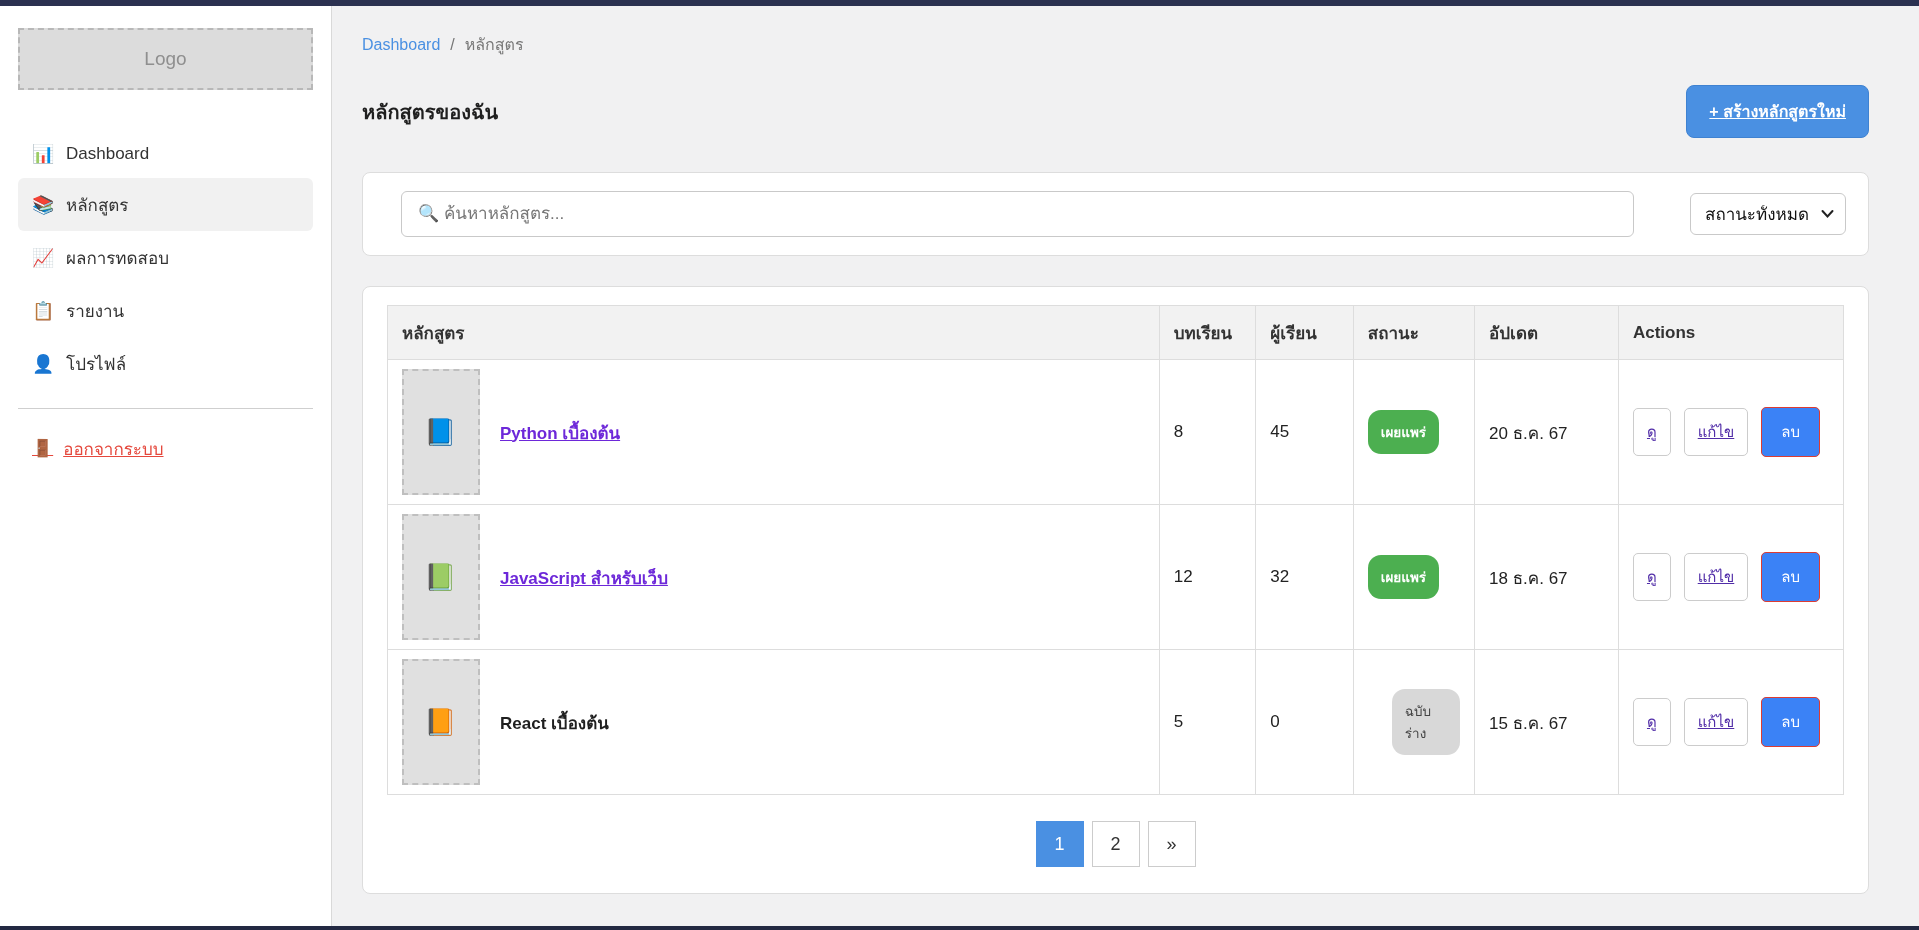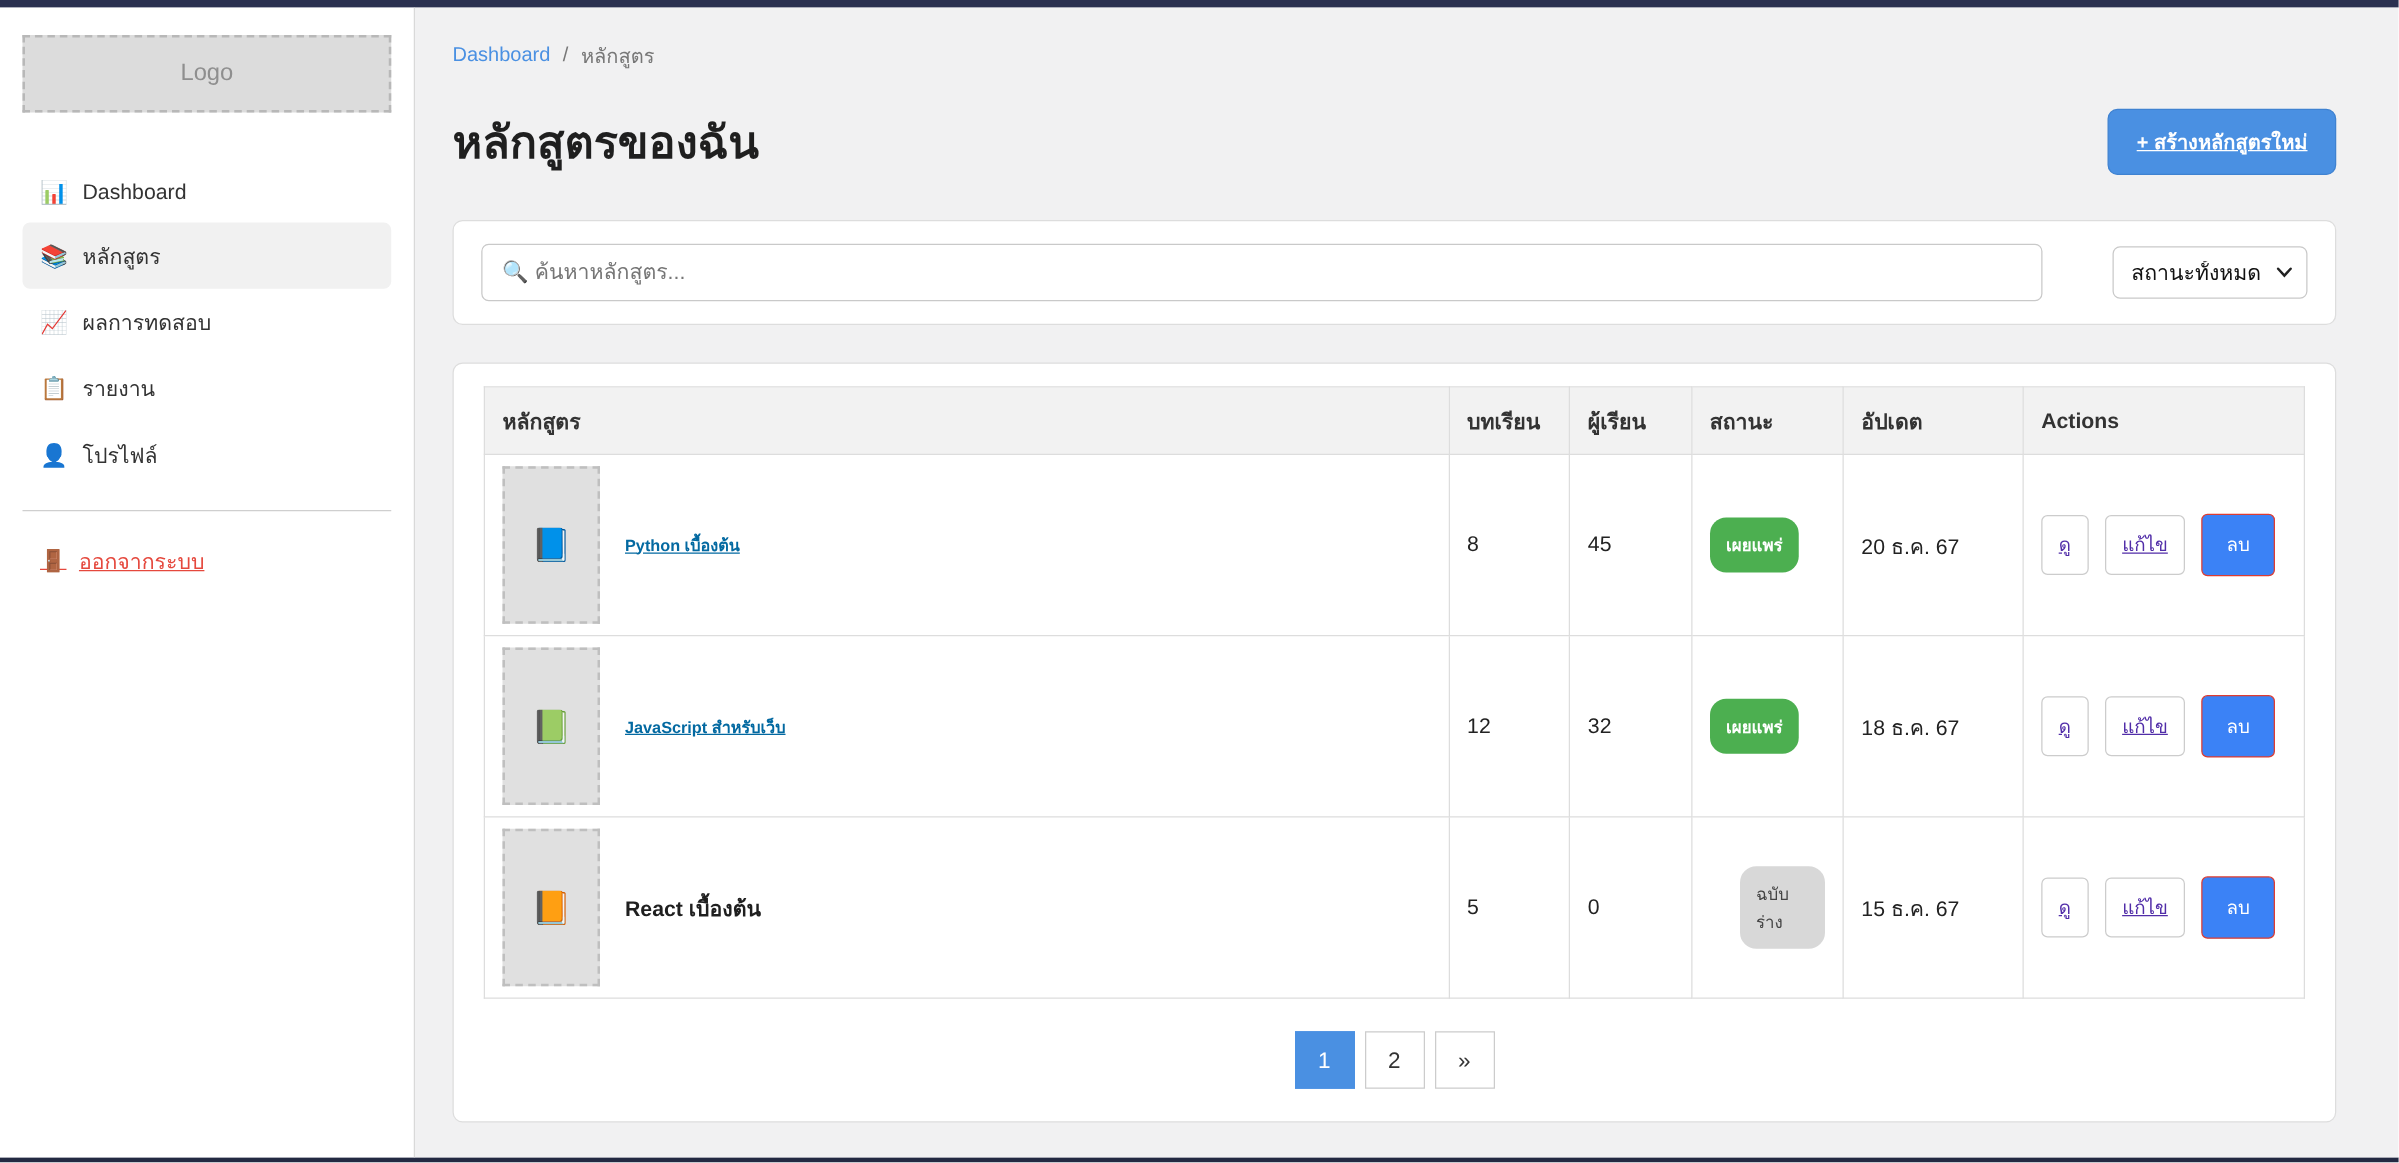--- a/index.html
+++ b/index.html
@@ -44,38 +44,39 @@
     flex:1; background:#f1f1f2; padding:26px 50px 0 30px;
     overflow:hidden;
   }
   .breadcrumb { font-size:16px; color:#777; display:flex; gap:10px; align-items:center; }
   .breadcrumb a { color:#4a90e2; text-decoration:none; cursor:pointer; }
 
   .title-row {
     display:flex; align-items:center; justify-content:space-between;
     margin-top:28px;
   }
-  .page-title { font-size:36px; font-weight:bold; color:#1f1f1f; }
+  .page-title { font-size:20px; font-weight:bold; color:#1f1f1f; }
   .create-btn {
     background:#4a90e2; border:1px solid #3f82d1; border-radius:8px;
     padding:13px 22px; cursor:pointer;
   }
   .create-btn a { color:#fff; font-size:16px; font-weight:bold; text-decoration:underline; }
 
   .card {
     background:#fff; border:1px solid #ddd; border-radius:8px;
   }
   .filter-card {
     margin-top:34px; padding:18px 22px;
     display:flex; align-items:center; gap:20px;
   }
   .search-input {
     flex:1; height:46px; border:1px solid #c9c9c9; border-radius:6px;
     padding:0 16px; font-size:17px; color:#333; background:#fff;
     font-family:"Liberation Sans","DejaVu Sans",sans-serif;
+    margin-left:16px;
   }
   .search-input::placeholder { color:#767676; }
   .select-wrap { position:relative;margin-left:36px; }
   .status-select {
     height:42px; border:1px solid #c9c9c9; border-radius:6px;
     padding:0 36px 0 14px; font-size:17px; color:#111; background:#fff;
     appearance:none; -webkit-appearance:none; cursor:pointer;
     font-family:"Liberation Sans","DejaVu Sans",sans-serif;
   }
   .select-chevron {
@@ -98,21 +99,21 @@
   .col-status { width:123px; }
   .col-updated { width:151px; }
   .col-actions { width:226px; }
 
   .course-cell { display:flex; align-items:center; gap:20px; }
   .thumb {
     width:78px; height:126px; background:#e0e0e0;
     border:2px dashed #bfbfbf; flex-shrink:0;
     display:flex; align-items:center; justify-content:center; font-size:26px;
   }
-  .course-link { font-size:13px; font-weight:bold; color:#0369a1; text-decoration:underline; cursor:pointer; }
+  .course-link { font-size:17px; font-weight:bold; color:#6d28d9; text-decoration:underline; cursor:pointer; }
   .course-title-plain { font-size:17px; font-weight:bold; color:#1f1f1f; }
 
   .badge {
     display:inline-block; padding:11px 13px; border-radius:13px; font-size:13.5px;
   }
   .badge.published { background:#4caf50; color:#fff; font-weight:bold; }
   .badge.draft { background:#d8d8d8; color:#444;margin-left:24px; }
 
   .actions-cell { display:flex; align-items:center; gap:13px; }
   .btn-light {

